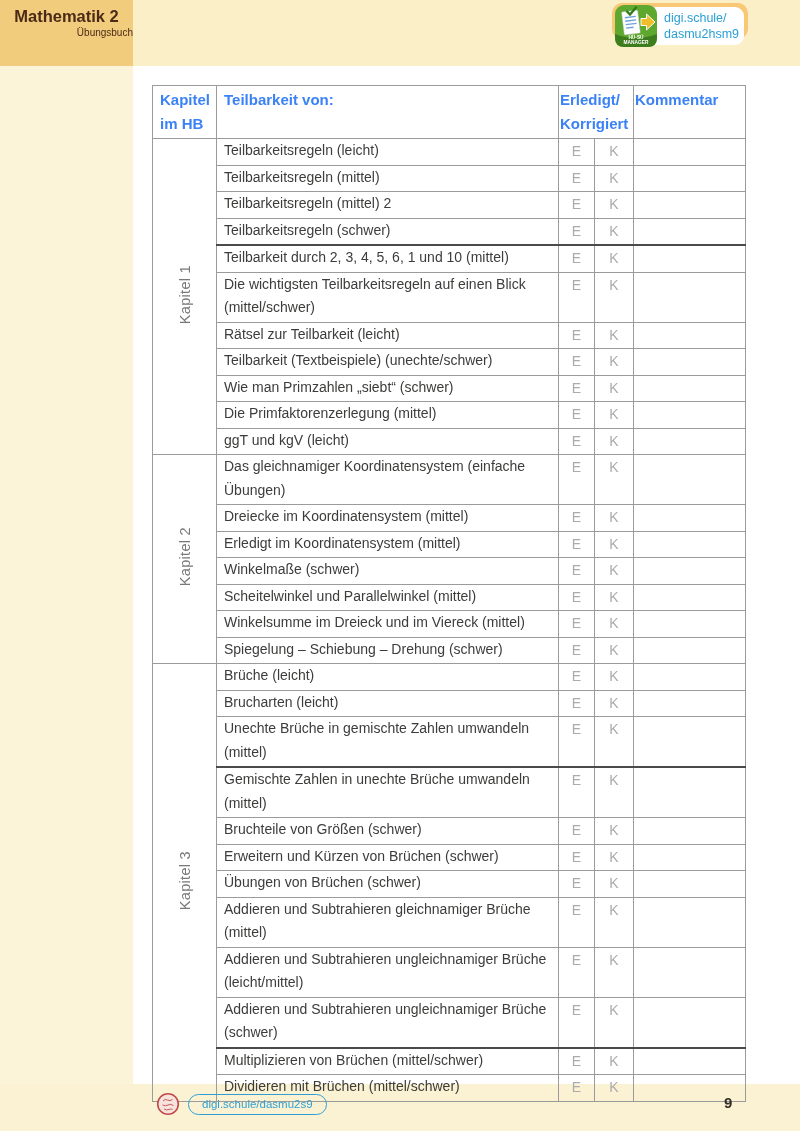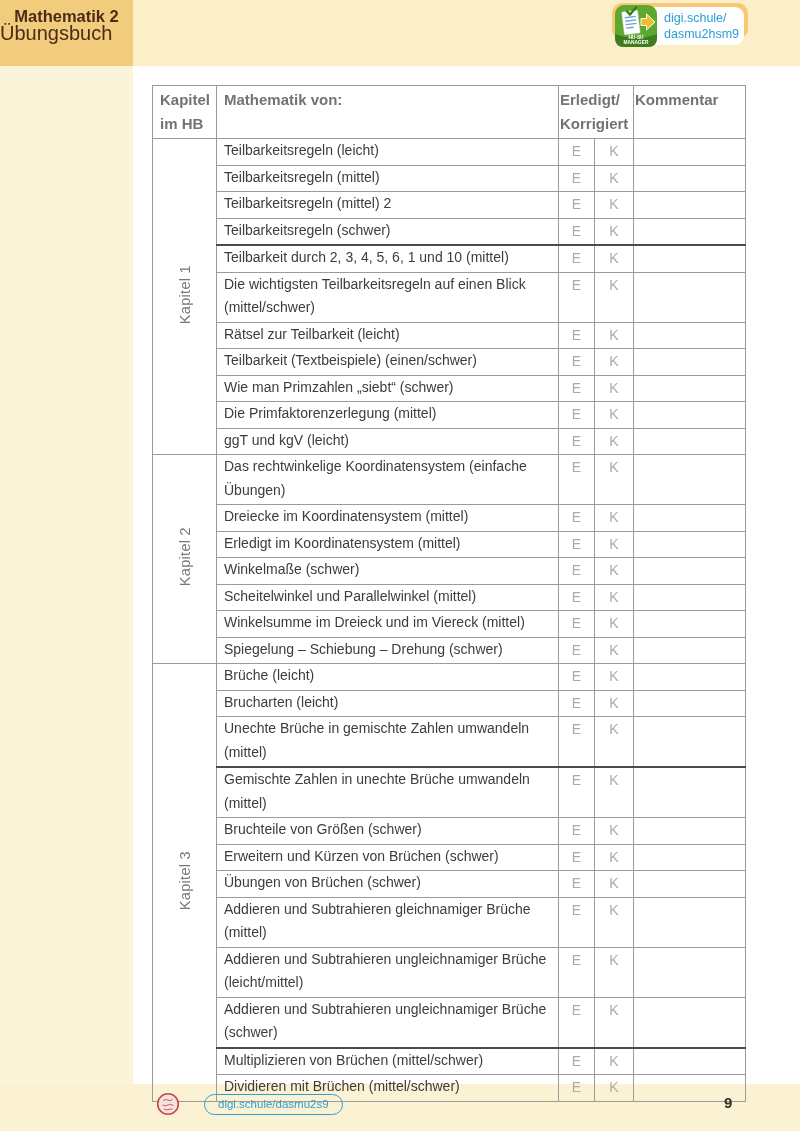--- a/index.html
+++ b/index.html
@@ -12,53 +12,53 @@
   .page { position: relative; width: 800px; height: 1131px; }
 
   
   .side-band   { position: absolute; left: 0; top: 0; width: 133px; height: 1131px; background: #FCF4D8; }
   .top-band    { position: absolute; left: 0; top: 0; width: 800px; height: 66px; background: #FAEFC6; }
   .bottom-band { position: absolute; left: 0; top: 1084px; width: 800px; height: 47px; background: #FBF2D3; }
 
   
   .brand-box { position: absolute; left: 0; top: 0; width: 133px; height: 66px; background: #F2CC7D; }
   .brand-title    { margin-top: 7px; text-align: center; font-size: 16.5px; font-weight: bold; color: #4A2B17; line-height: 18px; }
-  .brand-subtitle { text-align: left; font-size: 20px; color: #4A2B17; line-height: 16px; }
+  .brand-subtitle { text-align: right; font-size: 10px; color: #4A2B17; line-height: 16px; }
 
   
   .badge { position: absolute; left: 612px; top: 3px; width: 136px; height: 36px; background: #F8C877; border-radius: 10px; }
   .badge-pill { position: absolute; left: 12px; top: 4px; width: 120px; height: 38px; background: #ffffff; border-radius: 9px; }
   .badge-icon { position: absolute; left: 3px; top: 2px; width: 42px; height: 42px; }
   .badge-text { position: absolute; left: 52px; top: 7px; font-size: 12.5px; line-height: 16px; color: #2A9FD6; }
 
   
   .table-wrap { position: absolute; left: 152px; top: 85px; }
   table.wb { border-collapse: collapse; table-layout: fixed; width: 593px; }
   .wb th, .wb td { border: 1px solid #9B9B9B; }
   table.wb { border: 1.5px solid #3F3F3F; }
 
-  .wb thead th { height: 49px; vertical-align: top; padding-top: 2px; font-size: 15px; font-weight: bold; color: #737373; line-height: 24px; }
+  .wb thead th { height: 49px; vertical-align: top; padding-top: 2px; font-size: 15px; font-weight: bold; color: #3b82f6; line-height: 24px; }
   .h-chap, .h-title { text-align: left; padding-left: 7px; }
   .h-status, .h-comment { text-align: left; }
 
   .title-cell { text-align: left; padding: 0 5px 0 7px; font-size: 14px; line-height: 23.5px; color: #3C3C3B; vertical-align: top; font-weight: normal; margin-left: 35px; }
   .e-cell, .k-cell { text-align: center; font-size: 14px; line-height: 23.5px; color: #ABABAB; vertical-align: top; }
   .e-cell { border-right: 2px solid #1E1E1E; }
   tr.single td { height: 23px; }
   tr.tall td { height: 47px; }
   tr.thick-top td { border-top: 2px solid #4A4A4A; }
 
   .chap-cell { vertical-align: middle; text-align: center; font-weight: normal; }
   .chap-label { display: inline-block; writing-mode: vertical-rl; transform: rotate(180deg); font-size: 14.5px; color: #787878; letter-spacing: 0.3px; white-space: nowrap; }
 
   
   .footer { position: absolute; left: 150px; top: 1091px; height: 26px; display: flex; align-items: center; }
   .footer-text { font-size: 14px; color: #4A4A49; }
   .stamp { width: 24px; height: 24px; margin-left: 6px; }
-  .footer-pill { margin-left: 24px; border: 1.5px solid #2E9FD4; color: #2E9FD4; border-radius: 12px; font-size: 11.5px; padding: 3px 13px; line-height: 13px; }
+  .footer-pill { margin-left: 8px; border: 1.5px solid #2E9FD4; color: #2E9FD4; border-radius: 12px; font-size: 11.5px; padding: 3px 13px; line-height: 13px; }
   .page-number { position: absolute; left: 724px; top: 1094px; font-size: 15px; font-weight: bold; color: #322D26; }
 </style>
 </head>
 <body>
 
 <div class="page">
 
   <div class="side-band"></div>
   <div class="top-band"></div>
   <div class="bottom-band"></div>
@@ -99,21 +99,21 @@
           <col style="width:36px">
           <col style="width:39px">
           <col style="width:112px">
       </colgroup>
       <thead>
         <tr>
           <th class="h-chap">
             <span>Kapitel</span><br>
             <span>im HB</span>
           </th>
-          <th class="h-title">Mathematik von:</th>
+          <th class="h-title">Teilbarkeit von:</th>
           <th class="h-status" colspan="2">
             <span>Erledigt/</span><br>
             <span>Korrigiert</span>
           </th>
           <th class="h-comment">Kommentar</th>
         </tr>
       </thead>
       <tbody id="wb-body">
           <tr class="single">
             <th rowspan="11" class="chap-cell"><span class="chap-label">Kapitel 1</span></th>
@@ -152,21 +152,21 @@
             <td class="k-cell">K</td>
             <td class="comment-cell"></td>
           </tr>
           <tr class="single">
             <td class="title-cell">Rätsel zur Teilbarkeit (leicht)</td>
             <td class="e-cell">E</td>
             <td class="k-cell">K</td>
             <td class="comment-cell"></td>
           </tr>
           <tr class="single">
-            <td class="title-cell">Teilbarkeit (Textbeispiele) (einen/schwer)</td>
+            <td class="title-cell">Teilbarkeit (Textbeispiele) (unechte/schwer)</td>
             <td class="e-cell">E</td>
             <td class="k-cell">K</td>
             <td class="comment-cell"></td>
           </tr>
           <tr class="single">
             <td class="title-cell">Wie man Primzahlen „siebt“ (schwer)</td>
             <td class="e-cell">E</td>
             <td class="k-cell">K</td>
             <td class="comment-cell"></td>
           </tr>
@@ -177,21 +177,21 @@
             <td class="comment-cell"></td>
           </tr>
           <tr class="single">
             <td class="title-cell">ggT und kgV (leicht)</td>
             <td class="e-cell">E</td>
             <td class="k-cell">K</td>
             <td class="comment-cell"></td>
           </tr>
           <tr class="tall">
             <th rowspan="7" class="chap-cell"><span class="chap-label">Kapitel 2</span></th>
-            <td class="title-cell">Das rechtwinkelige Koordinatensystem (einfache Übungen)</td>
+            <td class="title-cell">Das gleichnamiger Koordinatensystem (einfache Übungen)</td>
             <td class="e-cell">E</td>
             <td class="k-cell">K</td>
             <td class="comment-cell"></td>
           </tr>
           <tr class="single">
             <td class="title-cell">Dreiecke im Koordinatensystem (mittel)</td>
             <td class="e-cell">E</td>
             <td class="k-cell">K</td>
             <td class="comment-cell"></td>
           </tr>

